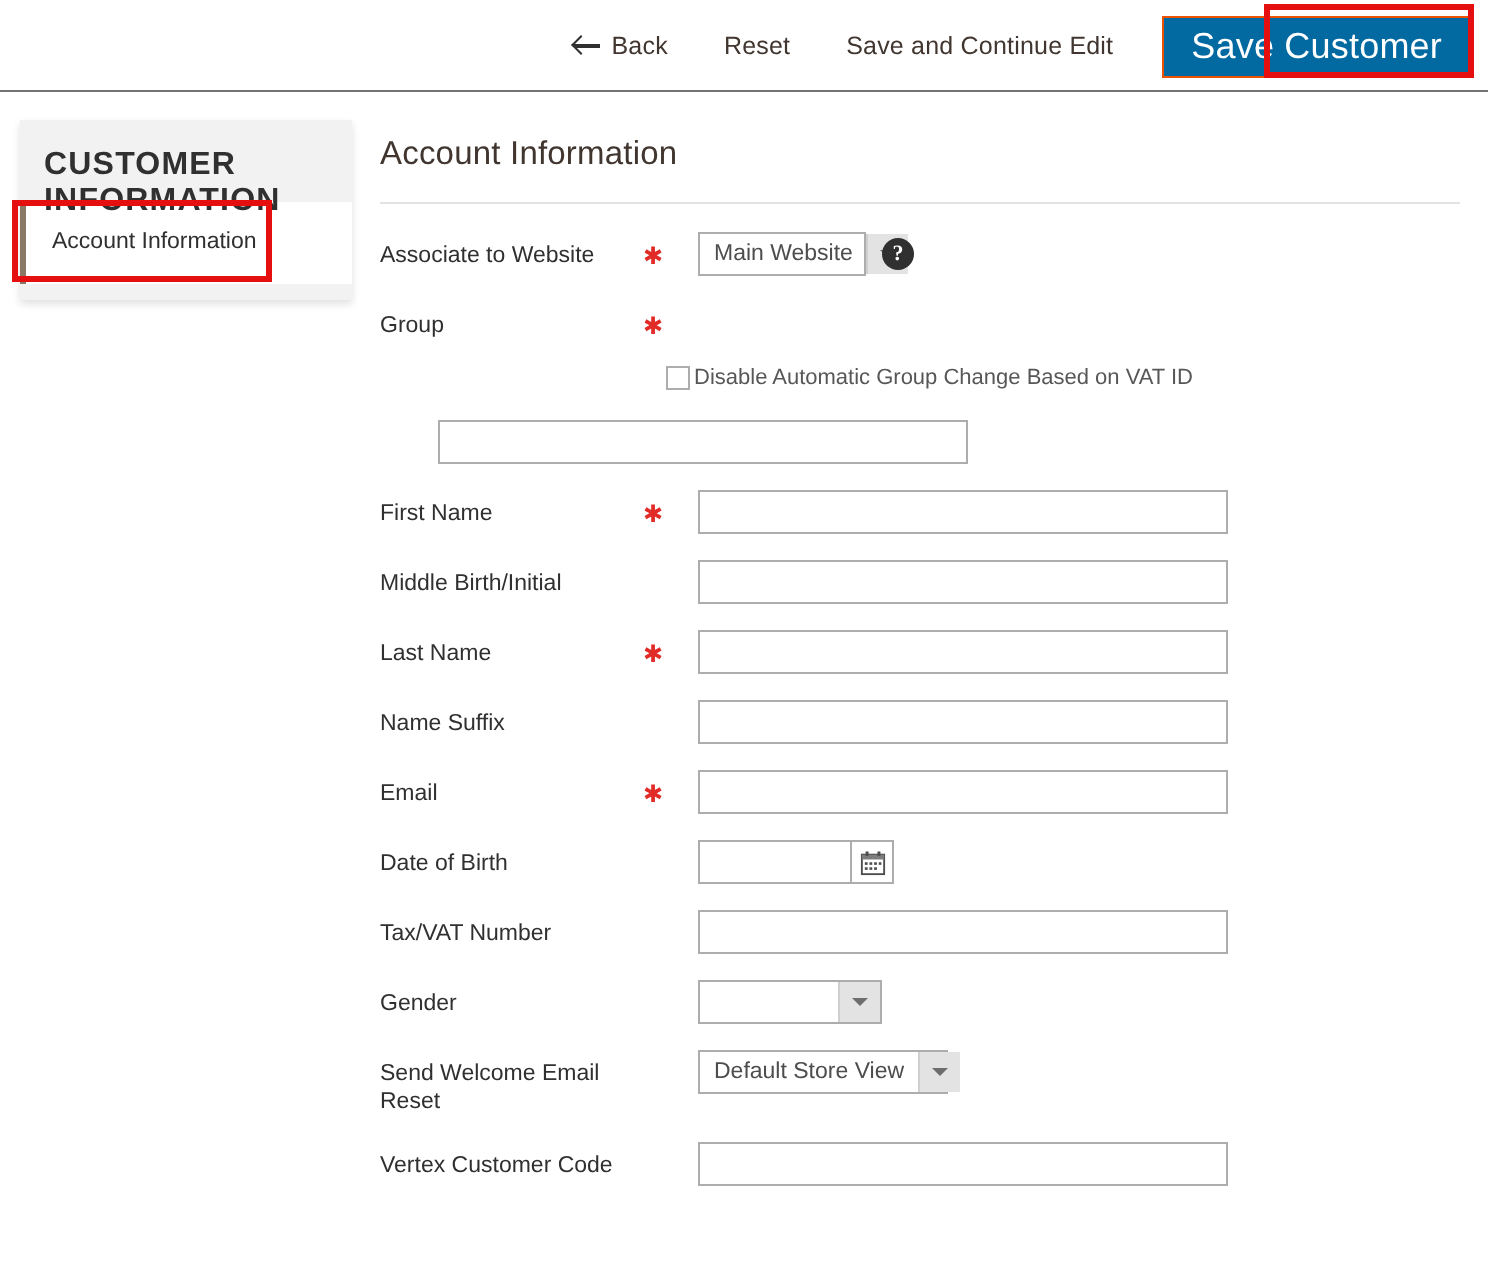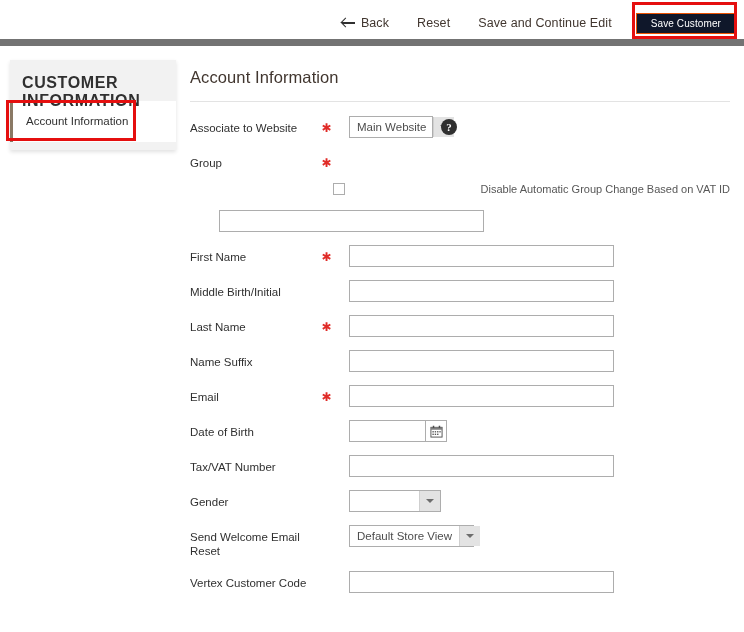--- a/index.html
+++ b/index.html
@@ -17,21 +17,21 @@
   }
 
   
   .page-actions {
     position: absolute;
     left: 0;
     top: 0;
     width: 744px;
     height: 46px;
     background: #ffffff;
-    border-bottom: 7px solid #737373;
+    border-bottom: 1px solid #737373;
     box-sizing: border-box;
   }
   .actions-inner {
     position: absolute;
     right: 8px;
     top: 0;
     height: 46px;
     display: flex;
     align-items: center;
     gap: 0;
@@ -80,25 +80,25 @@
     border-bottom: 1.6px solid #303030;
     transform: rotate(45deg);
   }
 
   .primary-wrap {
     position: relative;
     margin-left: 10px;
     padding: 0;
   }
   .btn-primary {
-    background: #0f172a;
+    background: #0369a1;
     border: 1px solid #eb5202;
     color: #ffffff;
     font-family: "Liberation Sans", sans-serif;
-    font-size: 10px;
+    font-size: 18px;
     padding: 4px 14px;
     cursor: pointer;
     white-space: nowrap;
     letter-spacing: .1px;
   }
 
   
   .annot {
     position: absolute;
     border: 3px solid #e50f0f;
@@ -290,21 +290,20 @@
     cursor: pointer;
     padding: 0;
   }
 
   
   .check-row {
     display: flex;
     align-items: center;
     margin: -4px 0 14px 143px;
     gap: 2px;
-    justify-content: space-between;
   }
   .cbox {
     width: 12px;
     height: 12px;
     border: 1px solid #adadad;
     background: #ffffff;
     box-sizing: border-box;
     flex: none;
     cursor: pointer;
   }

